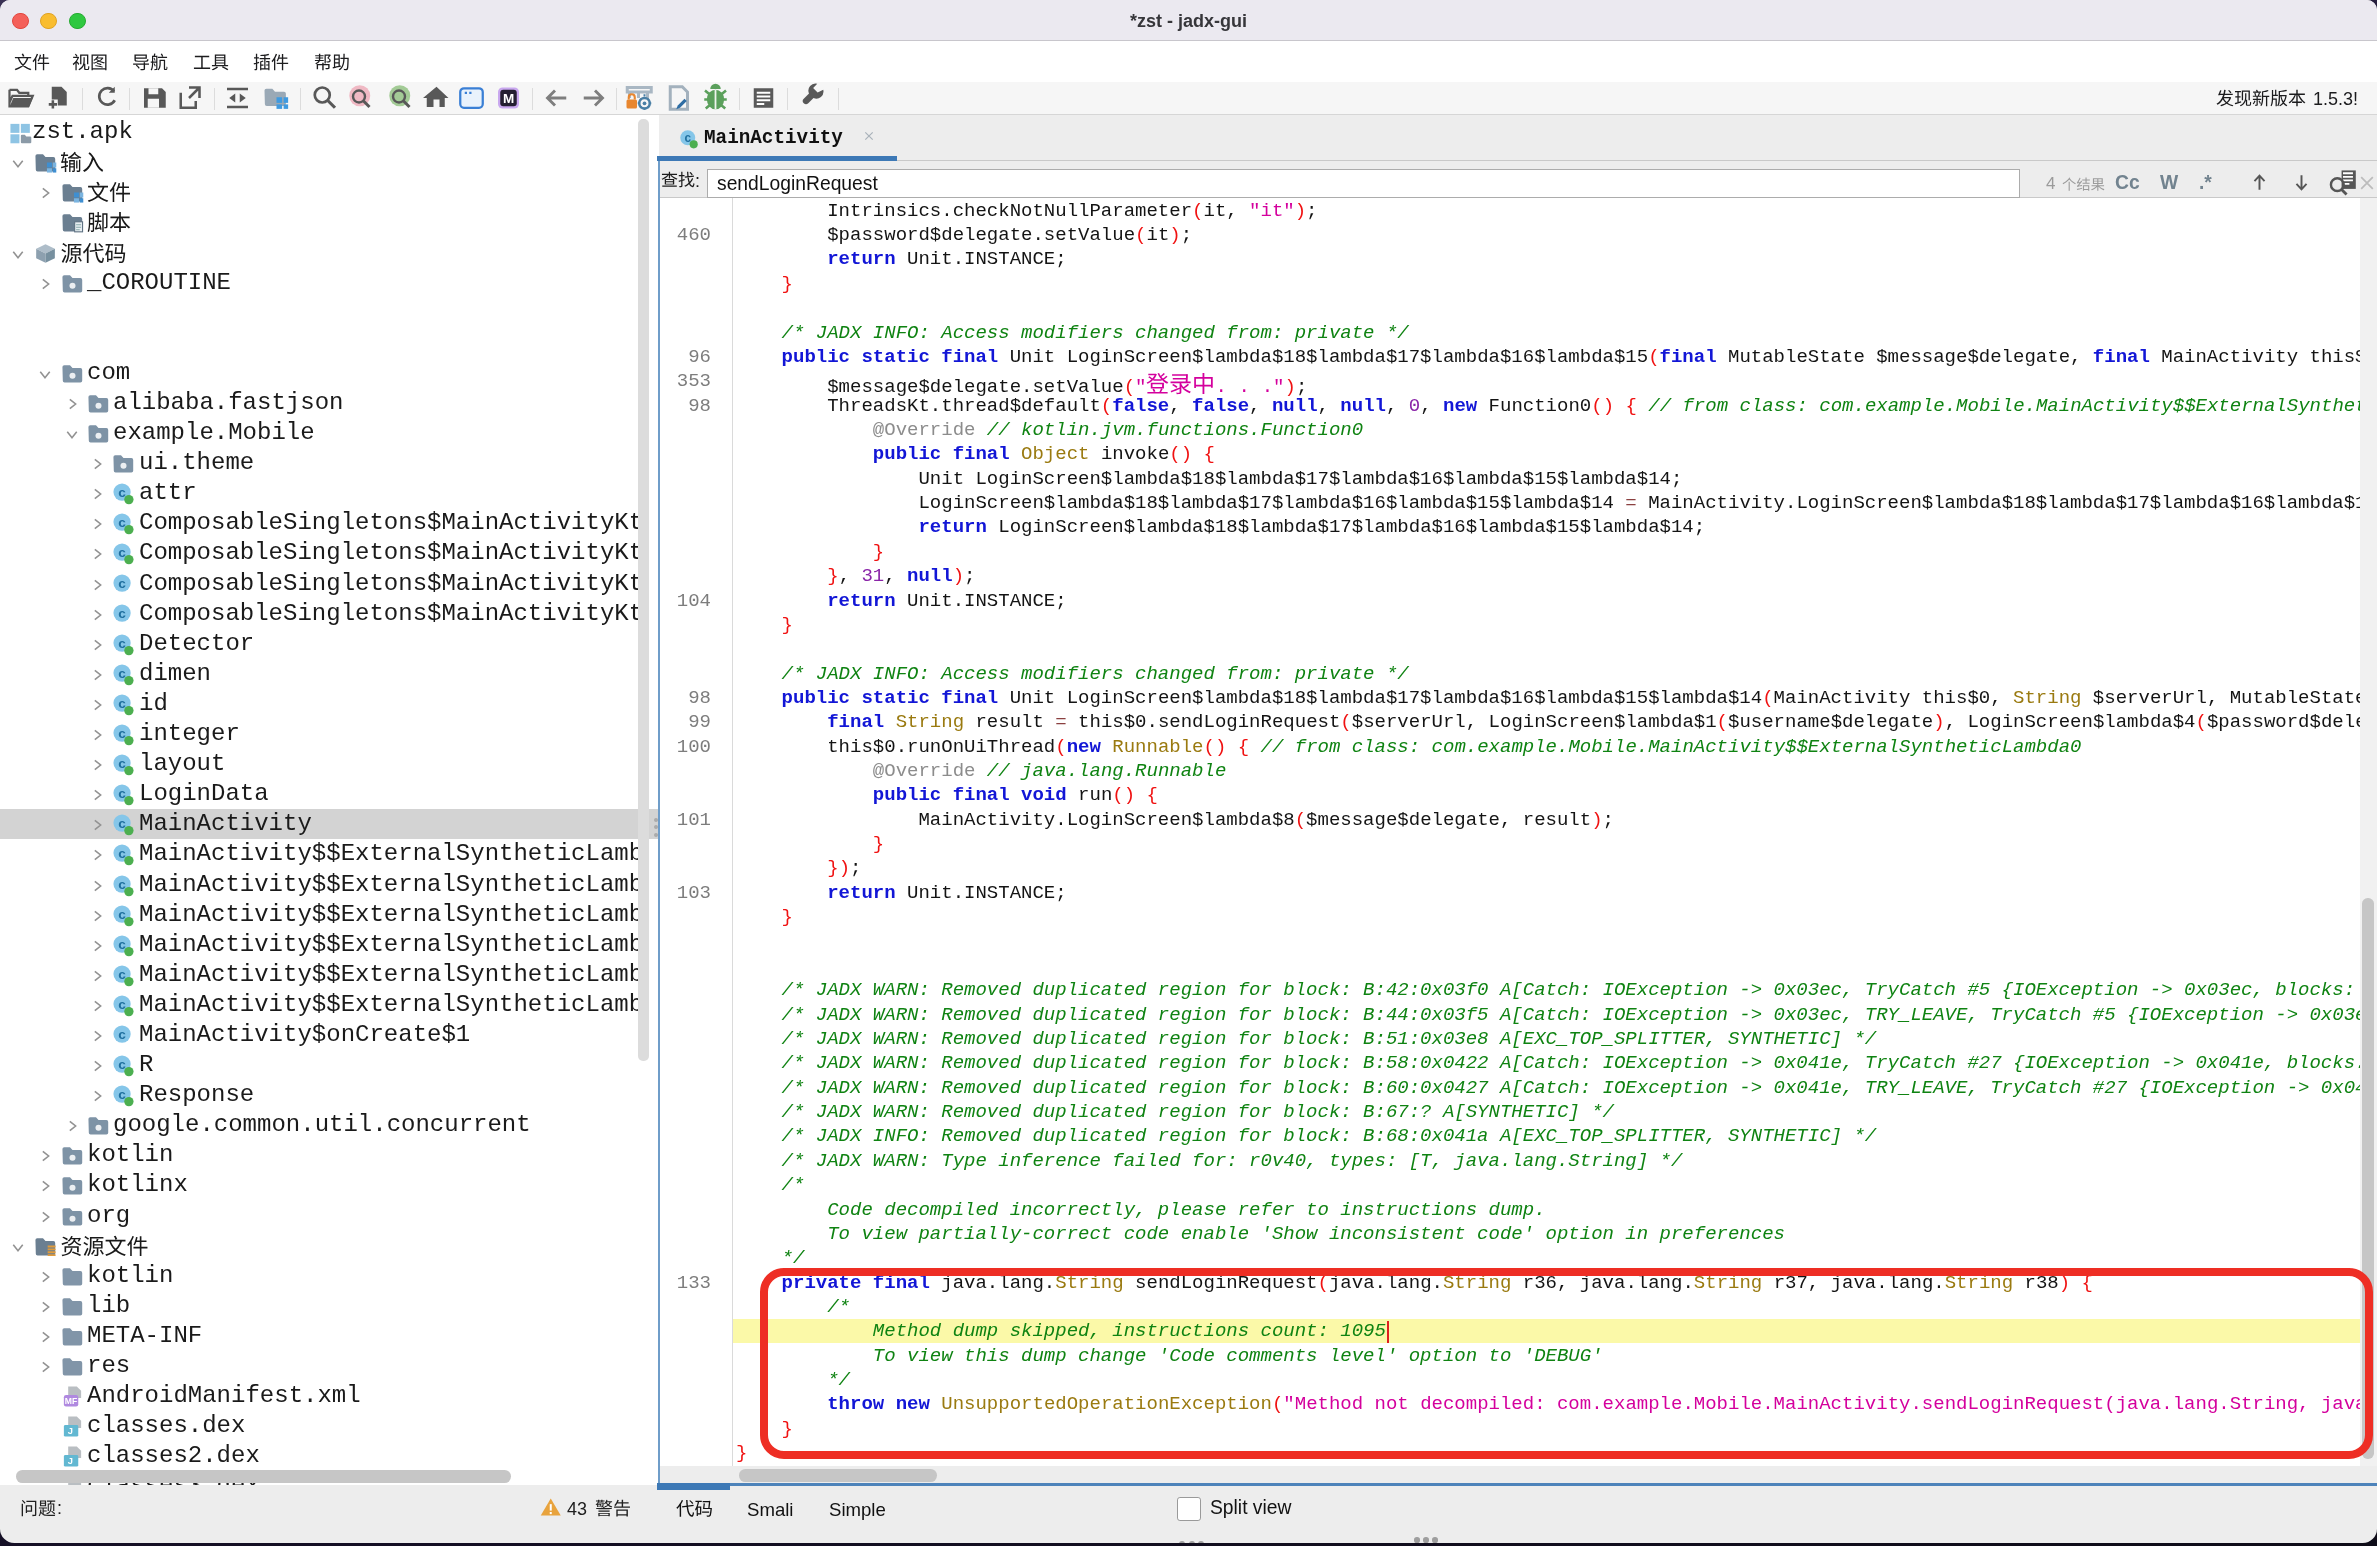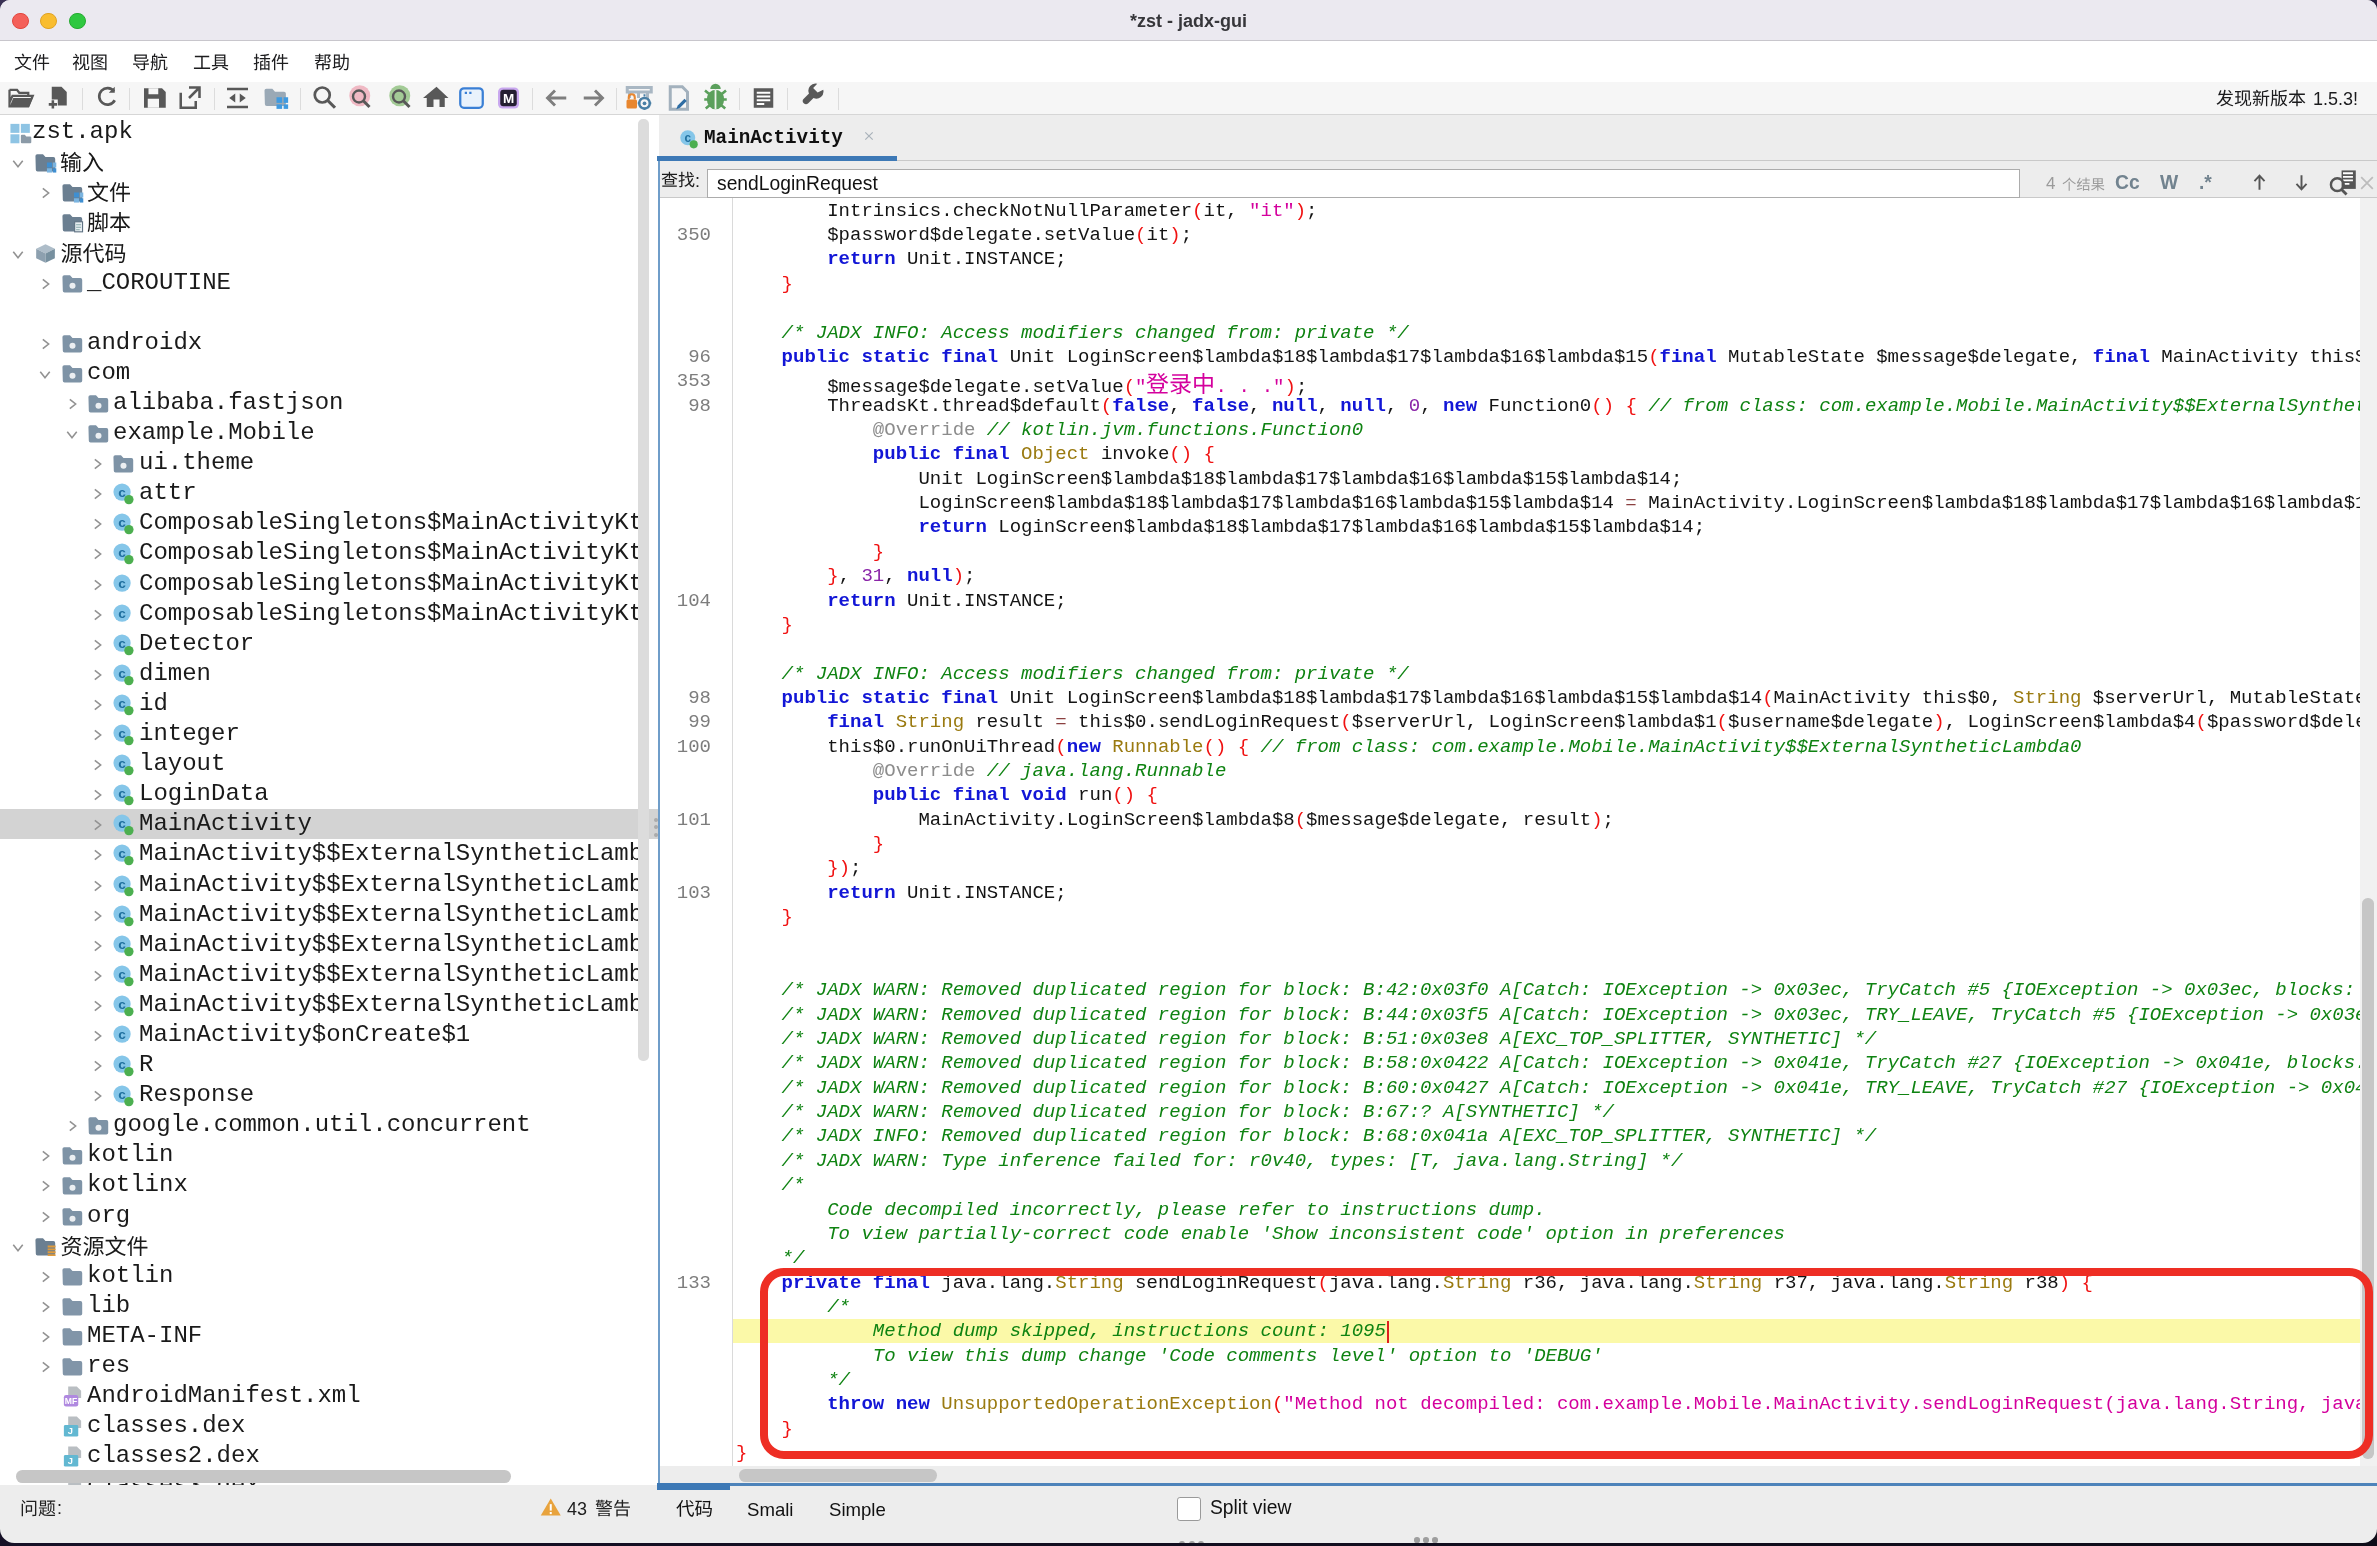--- a/index.html
+++ b/index.html
@@ -232,30 +232,20 @@
 <div class="trow" style="top:153px">
         <span style="position:absolute;left:37px;top:8px"><svg width="16" height="16" viewBox="0 0 22 22">
             <path d="M8 4.5 L16 11 L8 17.5" stroke="#929292" stroke-width="2.2" fill="none"></path>
           </svg></span>
         <span style="position:absolute;left:61px;top:3.6px"><svg width="23" height="23" viewBox="0 0 32 32">
             <path d="M2 7 q0-2.5 2.5-2.5 h8 l3.5 4 h11 q2.5 0 2.5 2.5 v15 q0 2.5 -2.5 2.5 h-22 q-2.5 0 -2.5-2.5 Z" fill="#7e93a6"></path>
             <circle cx="16" cy="19" r="4.2" fill="#fff" opacity="0.85"></circle>
           </svg></span>
         <span class="tlabel" style="left:87px">_COROUTINE</span>
       </div>
-<div class="trow" style="top:213px">
-        <span style="position:absolute;left:37px;top:8px"><svg width="16" height="16" viewBox="0 0 22 22">
-            <path d="M8 4.5 L16 11 L8 17.5" stroke="#929292" stroke-width="2.2" fill="none"></path>
-          </svg></span>
-        <span style="position:absolute;left:61px;top:3.6px"><svg width="23" height="23" viewBox="0 0 32 32">
-            <path d="M2 7 q0-2.5 2.5-2.5 h8 l3.5 4 h11 q2.5 0 2.5 2.5 v15 q0 2.5 -2.5 2.5 h-22 q-2.5 0 -2.5-2.5 Z" fill="#7e93a6"></path>
-            <circle cx="16" cy="19" r="4.2" fill="#fff" opacity="0.85"></circle>
-          </svg></span>
-        <span class="tlabel" style="left:87px">androidx</span>
-      </div>
 <div class="trow" style="top:243px">
         <span style="position:absolute;left:37px;top:8px"><svg width="16" height="16" viewBox="0 0 22 22">
             <path d="M4.5 8 L11 16 L17.5 8" stroke="#929292" stroke-width="2.2" fill="none"></path>
           </svg></span>
         <span style="position:absolute;left:61px;top:3.6px"><svg width="23" height="23" viewBox="0 0 32 32">
             <path d="M2 7 q0-2.5 2.5-2.5 h8 l3.5 4 h11 q2.5 0 2.5 2.5 v15 q0 2.5 -2.5 2.5 h-22 q-2.5 0 -2.5-2.5 Z" fill="#7e93a6"></path>
             <circle cx="16" cy="19" r="4.2" fill="#fff" opacity="0.85"></circle>
           </svg></span>
         <span class="tlabel" style="left:87px">com</span>
       </div>
@@ -684,21 +674,21 @@
 <circle cx="14" cy="22" r="9" fill="none" stroke="#565656" stroke-width="3.4"></circle>
       <path d="M20 29 L27 36" stroke="#565656" stroke-width="4"></path>
     </svg>
 <svg class="abs" style="left:2359px;top:175px" width="16" height="16" viewBox="0 0 22 22">
       <path d="M3 3 L19 19 M19 3 L3 19" stroke="#bcbcbc" stroke-width="2.4"></path>
     </svg>
 <div class="abs" style="left:658px;top:161px;width:1.8px;height:1324px;background:#6f9dc9"></div>
 <div class="abs" style="left:660px;top:198px;width:1700px;height:1268px;background:#ffffff;overflow:hidden" id="code">
 <div style="position:absolute;left:72px;top:1121px;width:1628px;height:24px;background:#fbf9a8"></div>
 <div class="cl" style="top:0.7px">        Intrinsics.checkNotNullParameter<span class="r">(</span>it, <span class="s">"it"</span><span class="r">)</span>;</div>
-<div class="num" style="top:25px;left:-21px">350</div>
+<div class="num" style="top:25px;left:-21px">460</div>
 <div class="cl" style="top:25px">        $password$delegate.setValue<span class="r">(</span>it<span class="r">)</span>;</div>
 <div class="cl" style="top:49px">        <b class="k">return</b> Unit.INSTANCE;</div>
 <div class="cl" style="top:74px">    <span class="r">}</span></div>
 <div class="cl" style="top:123px">    <i class="c">/* JADX INFO: Access modifiers changed from: private */</i></div>
 <div class="num" style="top:147px;left:-21px">96</div>
 <div class="cl" style="top:147px">    <b class="k">public static final</b> Unit LoginScreen$lambda$18$lambda$17$lambda$16$lambda$15<span class="r">(</span><b class="k">final</b> MutableState $message$delegate, <b class="k">final</b> MainActivity this$0,  MutableState $serverUrl$delegate </div>
 <div class="num" style="top:171px;left:-21px">353</div>
 <div class="cl" style="top:171px">        $message$delegate.setValue<span class="r">(</span><span class="s">"<svg style="position:relative;top:2.7px" width="69" height="23" viewBox="0 -880 3000 1000" fill="#d4009d">
             <use href="#u767B"></use>
             <use href="#u5F55" x="1000"></use>

